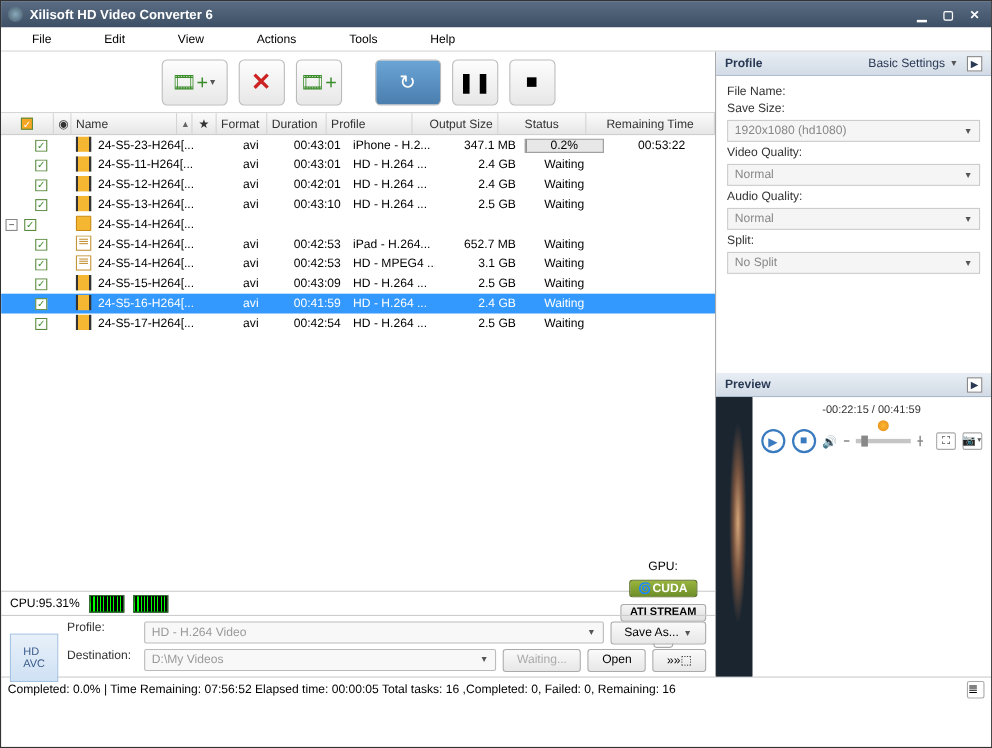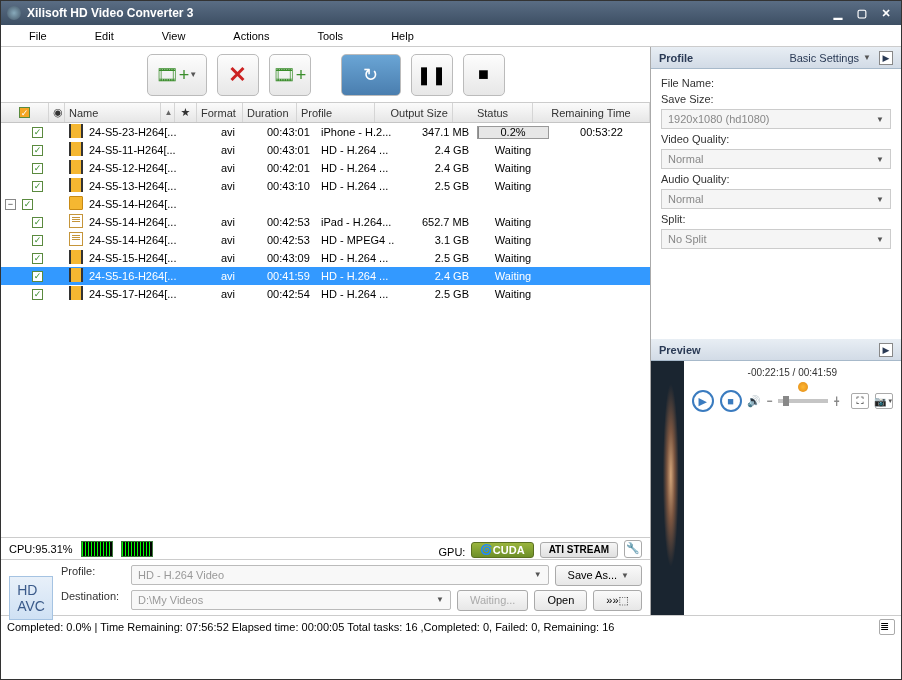--- a/index.html
+++ b/index.html
@@ -51,27 +51,27 @@
 .tree-toggle { width: 11px; height: 11px; border: 1px solid #888; display: inline-flex; align-items: center; justify-content: center; font-size: 9px; background: #fff; color: #333; }
 .progress { width: 72px; height: 13px; background: #e7e7e7; border: 1px solid #999; position: relative; font-size: 10px; text-align: center; line-height: 11px; }
 .progress .fill { position: absolute; left: 0; top: 0; bottom: 0; background: #888; }
 .progress .label { position: relative; }
 
 .sort-arrow { font-size: 8px; color: #666; margin-left: 2px; }
 
 .cpu-bar { height: 22px; display: flex; align-items: center; padding: 0 8px; border-top: 1px solid #ccc; gap: 8px; font-size: 11px; }
 .cpu-graph { width: 32px; height: 16px; border: 1px solid #3a7a3a; background: #000; position: relative; overflow: hidden; }
 .cpu-graph::before { content:''; position:absolute; inset:0; background: repeating-linear-gradient(90deg, #0f0 0, #0f0 1px, #000 1px, #000 3px), linear-gradient(0deg, #0f0 60%, #000 60%); }
-.gpu-section { margin-left: auto; display: flex; align-items: flex-end; gap: 6px; }
+.gpu-section { margin-left: auto; display: flex; align-items: center; gap: 6px; flex-direction: column; }
 .gpu-badge { height: 16px; padding: 0 8px; border: 1px solid #aaa; border-radius: 3px; background: linear-gradient(#f5f5f5,#e0e0e0); font-size: 10px; display: flex; align-items: center; font-weight: bold; }
 .nvidia { background: linear-gradient(#9ab53e,#6d8f29); color: #fff; border-color: #5a7020; }
 .wrench { width: 18px; height: 18px; border: 1px solid #aaa; border-radius: 3px; display: flex; align-items: center; justify-content: center; cursor: pointer; }
 
 .bottom-panel { height: 56px; border-top: 1px solid #ccc; display: flex; align-items: center; padding: 4px 8px; gap: 8px; }
-.app-icon { width: 44px; height: 44px; border: 1px solid #a5c3e2; background: linear-gradient(#e8f0f9,#cfe1f4); display: flex; align-items: center; justify-content: center; font-size: 14px; color: #3a5a8a; margin-top: 20px; }
+.app-icon { width: 44px; height: 44px; border: 1px solid #a5c3e2; background: linear-gradient(#e8f0f9,#cfe1f4); display: flex; align-items: center; justify-content: center; font-size: 10px; color: #3a5a8a; margin-top: 20px; }
 .dest-rows { flex: 1; display: flex; flex-direction: column; gap: 4px; }
 .dest-row { display: flex; align-items: flex-start; gap: 6px; }
 .dest-row label { width: 64px; color: #333; }
 .dest-select { flex: 1; height: 20px; border: 1px solid #bbb; border-radius: 2px; background: #f8f8f8; color: #999; padding: 0 6px; display: flex; align-items: center; justify-content: space-between; }
 .btn-sm { height: 21px; padding: 0 12px; border: 1px solid #aaa; border-radius: 3px; background: linear-gradient(#fafafa,#e7e7e7); font-size: 11px; cursor: pointer; display: flex; align-items: center; gap: 4px; }
 .btn-sm.disabled { color: #aaa; }
 
 .status-bar { height: 22px; border-top: 1px solid #ccc; display: flex; align-items: center; padding: 0 6px; font-size: 11px; gap: 4px; }
 .status-bar .stat-icon { width: 16px; height: 16px; border: 1px solid #aaa; border-radius: 2px; margin-left: auto; }
 
@@ -100,21 +100,21 @@
 .vol-slider .vthumb { position: absolute; width: 6px; height: 10px; background: #888; top: -3px; left: 10%; }
 .small-icon-btn { width: 18px; height: 16px; border: 1px solid #aaa; border-radius: 2px; display: flex; align-items: center; justify-content: center; font-size: 10px; cursor: pointer; }
 
 .chev { font-size: 8px; color: #555; }
 </style>
 </head>
 <body>
 
 <div class="titlebar">
   <div class="logo"></div>
-  <div class="title">Xilisoft HD Video Converter 3</div>
+  <div class="title">Xilisoft HD Video Converter 6</div>
   <div class="winbtns">
     <div class="winbtn">▁</div>
     <div class="winbtn">▢</div>
     <div class="winbtn">✕</div>
   </div>
 </div>
 
 <div class="menubar">
   <div class="menu">File</div>
   <div class="menu">Edit</div>

